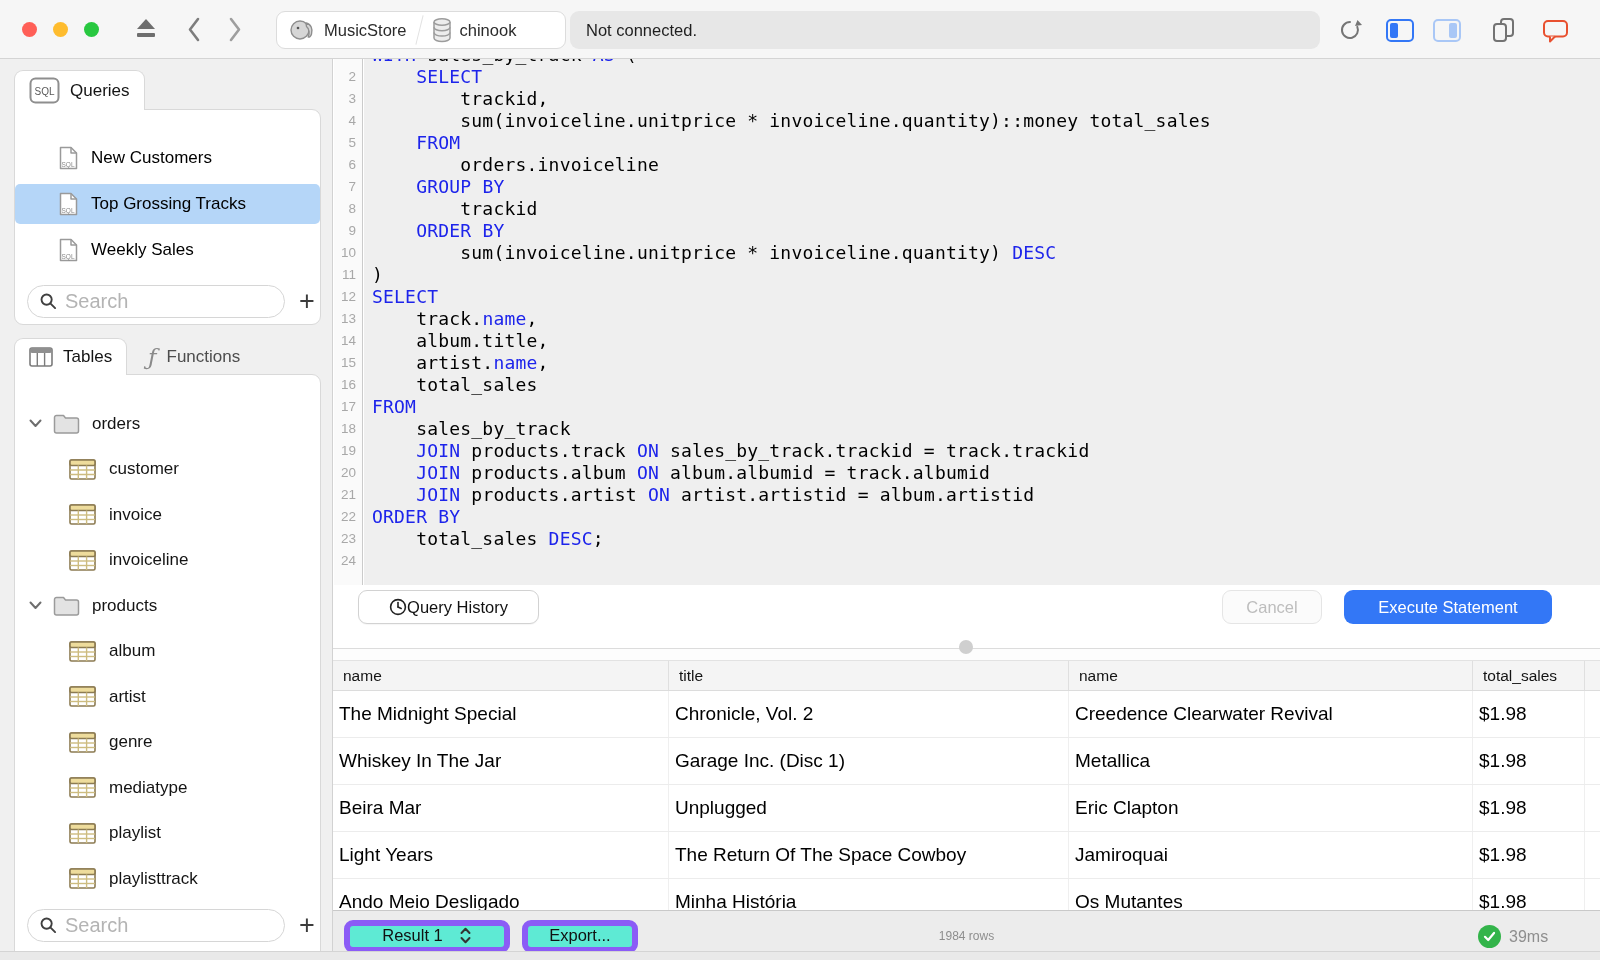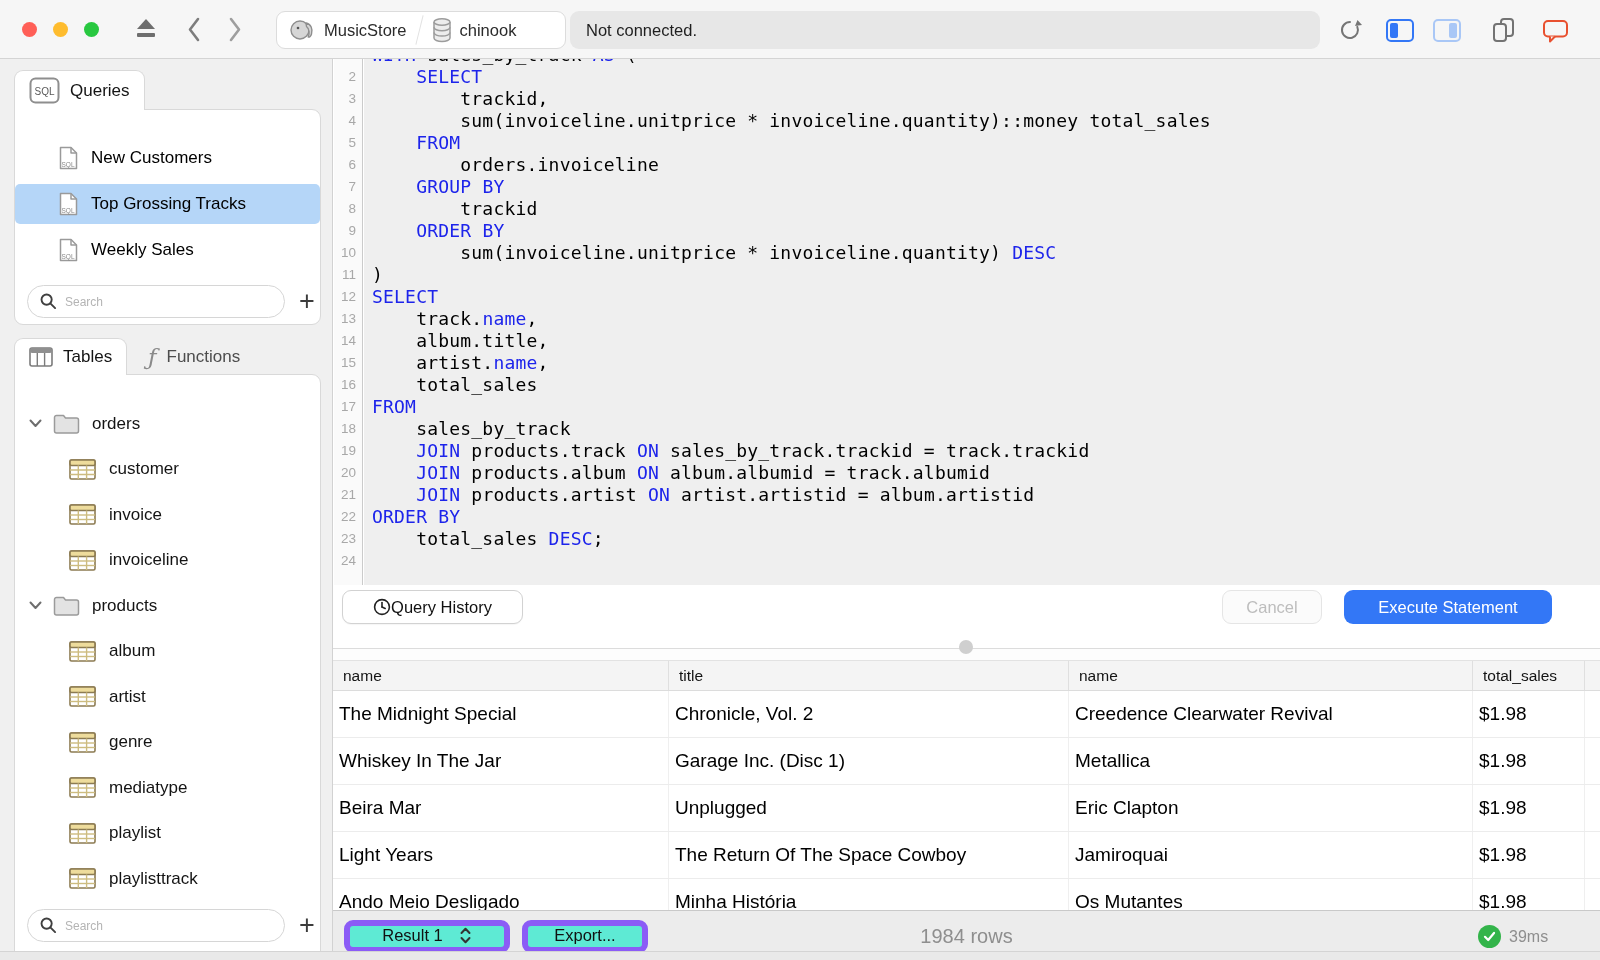--- a/index.html
+++ b/index.html
@@ -34,21 +34,21 @@
   .card { position:absolute; background:#fff; border:1px solid #d9d9d9; border-radius:0 9px 9px 9px; }
   .tab-on { position:absolute; background:#fff; border:1px solid #d9d9d9; border-bottom:none; border-radius:9px 9px 0 0; display:flex; align-items:center; gap:10px; padding:0 14px; font-size:17px; color:#141414; z-index:3; }
   .tab-off { position:absolute; display:flex; align-items:center; gap:10px; padding:0 10px; font-size:17px; color:#4d4d4d; }
   #queries-tab { left:14px; top:11px; height:40px; }
   #queries-card { left:14px; top:50px; width:307px; height:216px; }
   .q-list { position:absolute; left:0; top:28px; width:100%; }
   .q-item { height:40px; margin-bottom:6px; display:flex; align-items:center; padding-left:44px; gap:13px; font-size:17px; color:#000000; border-radius:5px; }
   .q-item.selected { background:var(--select,#b5d6f8); }
   .searchrow { position:absolute; display:flex; align-items:center; }
   .searchpill { display:flex; align-items:center; width:258px; height:33px; border:1px solid #d6d6d6; border-radius:17px; background:#fff; padding-left:12px; gap:8px; }
-  .searchpill input { border:none; outline:none; width:190px; font-size:12px; color:#333; background:transparent; font-family:"Liberation Sans",sans-serif; }
+  .searchpill input { border:none; outline:none; width:190px; font-size:20px; color:#333; background:transparent; font-family:"Liberation Sans",sans-serif; }
   .searchpill input::placeholder { color:#b4b4b4; }
   .plusbtn { width:30px; height:30px; margin-left:7px; font-size:27px; color:#3c3c3c; text-align:center; line-height:28px; font-weight:300; }
   #schema-tabs-on { left:14px; top:279px; height:37px; }
   #schema-tab-func { left:138px; top:279px; height:37px; }
   #schema-card { left:14px; top:315px; width:307px; height:633px; overflow:hidden; }
   .tree { position:absolute; left:0; top:26px; width:100%; }
   .t-row { height:45.5px; display:flex; align-items:center; font-size:17px; color:#141414; }
   .t-folder { padding-left:14px; }
   .t-folder .t-label { margin-left:12px; }
   .t-table { padding-left:54px; }
@@ -63,43 +63,43 @@
   .gutter-in { margin-top:-15px; }
   .g-num { height:22px; line-height:22px; text-align:right; padding-right:6px; font-size:13.5px; color:#a8a8a8; }
   .codearea { position:absolute; left:364px; top:59px; width:1236px; height:526px; background:#efefef; overflow:hidden; }
   .code-in { margin-top:-15px; }
   .code-line { height:22px; line-height:22px; padding-left:8px; white-space:pre; font-family:"DejaVu Sans Mono",monospace; font-size:18px; letter-spacing:0.2px; color:#000; }
   .tok-k { color:var(--kw,#1d24eb); }
 
   
   .actionrow { position:absolute; left:333px; top:585px; width:1267px; height:64px; background:#fff; }
   .pillbtn { position:absolute; height:34px; border-radius:9px; display:flex; align-items:center; justify-content:center; font-size:16.5px; }
-  #qh-btn { left:9px; top:5px; width:181px; background:#fff; border:1px solid #d2d2d2; color:#111; box-shadow:0 1px 1px rgba(0,0,0,0.04); }
+  #qh-btn { left:25px; top:5px; width:181px; background:#fff; border:1px solid #d2d2d2; color:#111; box-shadow:0 1px 1px rgba(0,0,0,0.04); }
   #cancel-btn { left:889px; top:5px; width:100px; background:#fbfbfb; border:1px solid #e5e5e5; color:#bdbdbd; }
   #exec-btn { left:1011px; top:5px; width:208px; background:var(--accent,#3377f6); color:#fff; }
 
   
   .split-line { position:absolute; left:333px; top:648px; width:1267px; height:1px; background:#dcdcdc; }
   .split-gap { position:absolute; left:333px; top:649px; width:1267px; height:11px; background:#fdfdfd; }
   .split-handle { position:absolute; left:959px; top:640px; width:14px; height:14px; border-radius:50%; background:#cfcfcf; z-index:2; }
   .rgrid { display:grid; grid-template-columns:336px 400px 404px 112px 1fr; }
   .rheader { position:absolute; left:333px; top:660px; width:1267px; height:31px; background:#f4f4f4; border-top:1px solid #e2e2e2; border-bottom:1px solid #dcdcdc; }
   .h-cell { line-height:29px; padding-left:10px; font-size:15.5px; color:#141414; border-right:1px solid #dfdfdf; overflow:hidden; }
   .h-cell:last-child { border-right:none; }
   .rbody { position:absolute; left:333px; top:691px; width:1267px; height:219px; overflow:hidden; background:#fff; }
   .r-row { border-bottom:1px solid #ececec; }
   .r-cell { height:46px; line-height:46px; padding-left:6px; font-size:19px; color:#000; border-right:1px solid #efefef; overflow:hidden; white-space:nowrap; }
   .r-cell:last-child { border-right:none; }
 
   
   .statusbar { position:absolute; left:333px; top:910px; width:1267px; height:50px; background:#ececec; border-top:1px solid #c9c9c9; }
   .sb-pill { position:absolute; top:9px; height:33px; background:#5eead4; border:6px solid #8b5cf6; border-radius:9px; display:flex; align-items:flex-start; justify-content:center; font-size:16.5px; color:#111; }
   #result-select { left:11px; width:166px; gap:16px; }
-  #export-btn { left:189px; width:126px; }
-  .sb-count { position:absolute; left:0; top:9px; width:1267px; text-align:center; line-height:33px; font-size:20px; color:#8e8e8e; }
+  #export-btn { left:189px; width:116px; }
+  .sb-count { position:absolute; left:0; top:9px; width:1267px; text-align:center; line-height:33px; font-size:12px; color:#8e8e8e; }
   .sb-check { position:absolute; left:1145px; top:14px; width:23px; height:23px; border-radius:50%; background:var(--okgreen,#33b44a); display:flex; align-items:center; justify-content:center; }
   .sb-ms { position:absolute; left:1176px; top:9px; line-height:33px; font-size:16px; color:#8e8e8e; }
   .bottom-strip { position:absolute; left:0; top:951px; width:1600px; height:9px; background:#e9e9e9; border-top:1px solid #d4d4d4; z-index:5; }
 
   svg { display:block; }
 </style>
 </head>
 <body>
 
 <div class="window">

